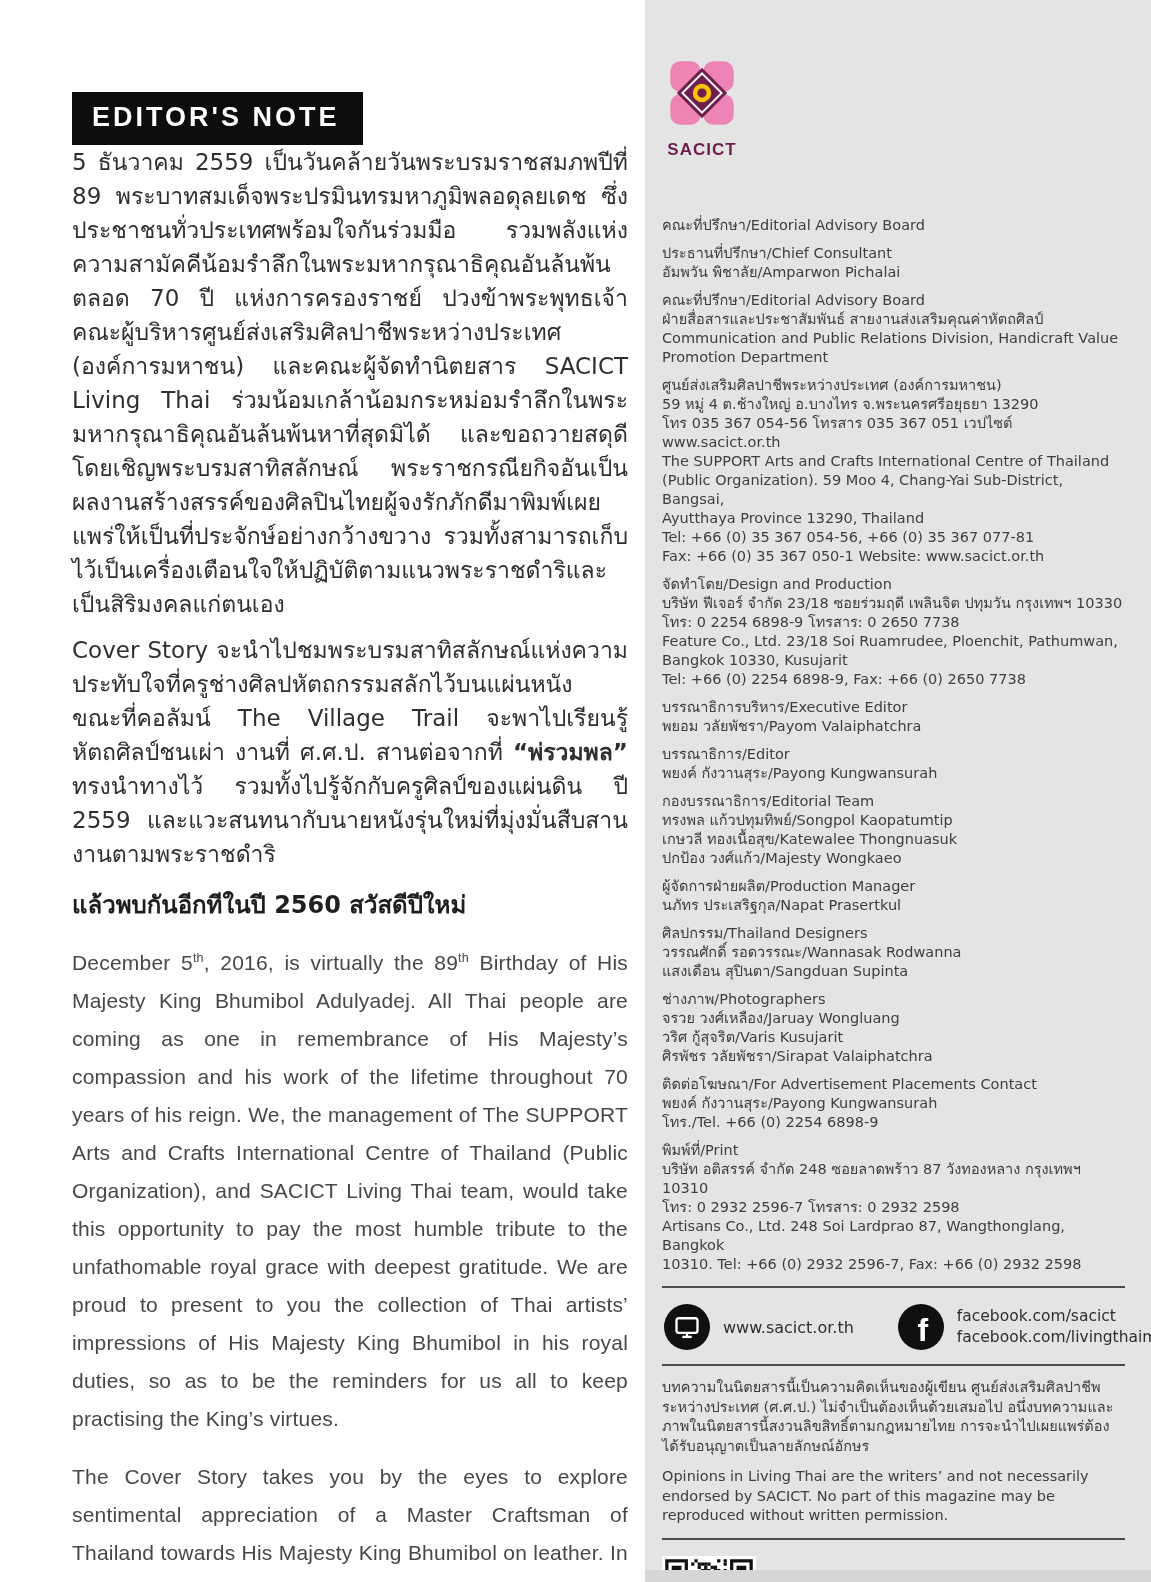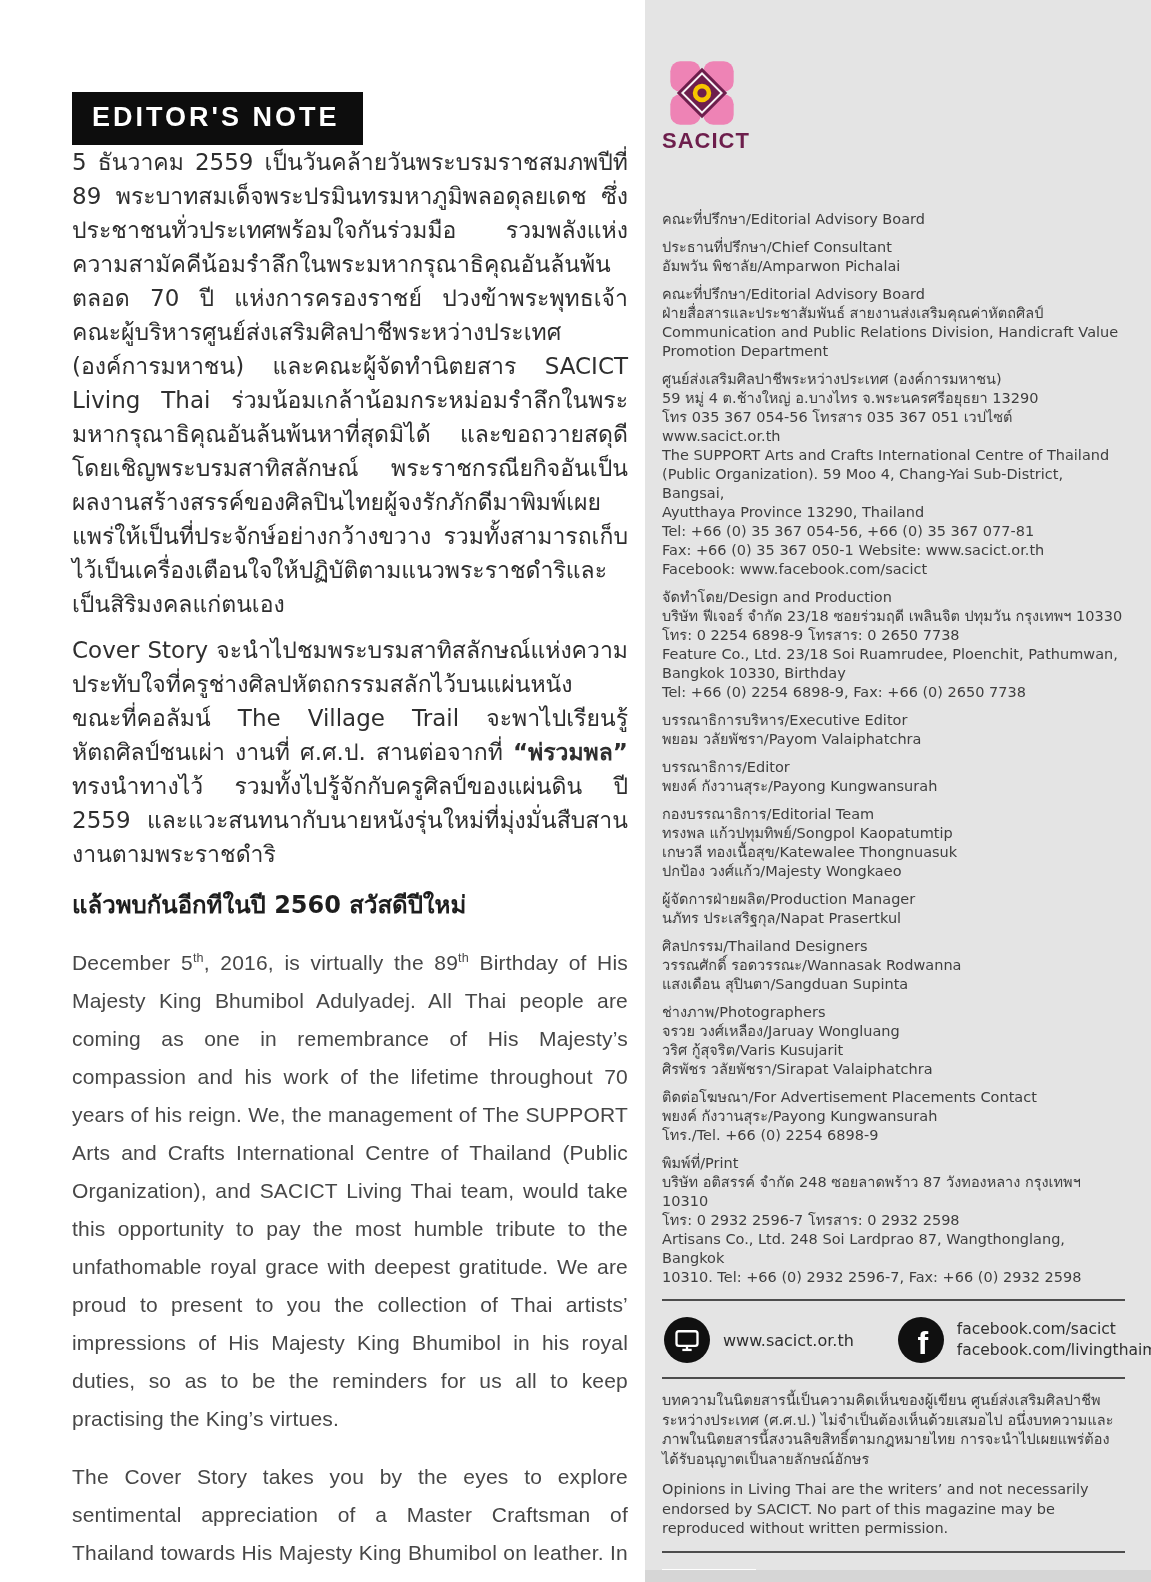--- a/index.html
+++ b/index.html
@@ -24,22 +24,22 @@
   }
   .eng sup{font-size:60%;line-height:0;}
   
   .right-col{
     position:absolute;left:645px;top:0;width:506px;height:1582px;
     background:#e4e4e4;box-sizing:border-box;padding:60px 26px 0 17px;
   }
   .logo{width:80px;text-align:center;}
   .logo svg{width:66px;height:66px;display:block;margin:0 auto;}
   .logo-text{
-    font-family:"Liberation Sans",sans-serif;font-weight:bold;font-size:22px;
-    color:#6d1e4c;letter-spacing:1px;margin-top:2px;text-align:center;
+    font-family:"Liberation Sans",sans-serif;font-weight:bold;font-size:17px;
+    color:#6d1e4c;letter-spacing:1px;margin-top:14px;text-align:center;
   }
   #masthead{margin-top:56px;}
   .mast-section{margin-bottom:9px;}
   .mast-line{font-size:14.5px;line-height:19px;color:#3e3e3e;}
   .divider{border:none;border-top:2px solid #4c4c4c;margin:12px 0;}
   .social{display:flex;align-items:center;gap:44px;margin:16px 0 14px 2px;}
   .social-item{display:flex;align-items:center;gap:13px;}
   .circle{
     width:46px;height:46px;border-radius:50%;background:#101010;flex:0 0 auto;
     display:flex;align-items:center;justify-content:center;
@@ -112,28 +112,27 @@
       </div>
       <div class="mast-section">
         <div class="mast-line">ศูนย์ส่งเสริมศิลปาชีพระหว่างประเทศ (องค์การมหาชน)</div>
         <div class="mast-line">59 หมู่ 4 ต.ช้างใหญ่ อ.บางไทร จ.พระนครศรีอยุธยา 13290</div>
         <div class="mast-line">โทร 035 367 054-56 โทรสาร 035 367 051 เวปไซต์ www.sacict.or.th</div>
         <div class="mast-line">The SUPPORT Arts and Crafts International Centre of Thailand</div>
         <div class="mast-line">(Public Organization). 59 Moo 4, Chang-Yai Sub-District, Bangsai,</div>
         <div class="mast-line">Ayutthaya Province 13290, Thailand</div>
         <div class="mast-line">Tel: +66 (0) 35 367 054-56, +66 (0) 35 367 077-81</div>
         <div class="mast-line">Fax: +66 (0) 35 367 050-1  Website: www.sacict.or.th</div>
-        <div class="mast-line">Facebook: www.facebook.com/sacict</div>
       </div>
       <div class="mast-section">
         <div class="mast-line">จัดทำโดย/Design and Production</div>
         <div class="mast-line">บริษัท ฟีเจอร์ จำกัด 23/18 ซอยร่วมฤดี เพลินจิต ปทุมวัน กรุงเทพฯ 10330</div>
         <div class="mast-line">โทร: 0 2254 6898-9 โทรสาร: 0 2650 7738</div>
         <div class="mast-line">Feature Co., Ltd. 23/18 Soi Ruamrudee, Ploenchit, Pathumwan,</div>
-        <div class="mast-line">Bangkok 10330, Birthday</div>
+        <div class="mast-line">Bangkok 10330, Kusujarit</div>
         <div class="mast-line">Tel: +66 (0) 2254 6898-9, Fax: +66 (0) 2650 7738</div>
       </div>
       <div class="mast-section">
         <div class="mast-line">บรรณาธิการบริหาร/Executive Editor</div>
         <div class="mast-line">พยอม วลัยพัชรา/Payom Valaiphatchra</div>
       </div>
       <div class="mast-section">
         <div class="mast-line">บรรณาธิการ/Editor</div>
         <div class="mast-line">พยงค์ กังวานสุระ/Payong  Kungwansurah</div>
       </div>

